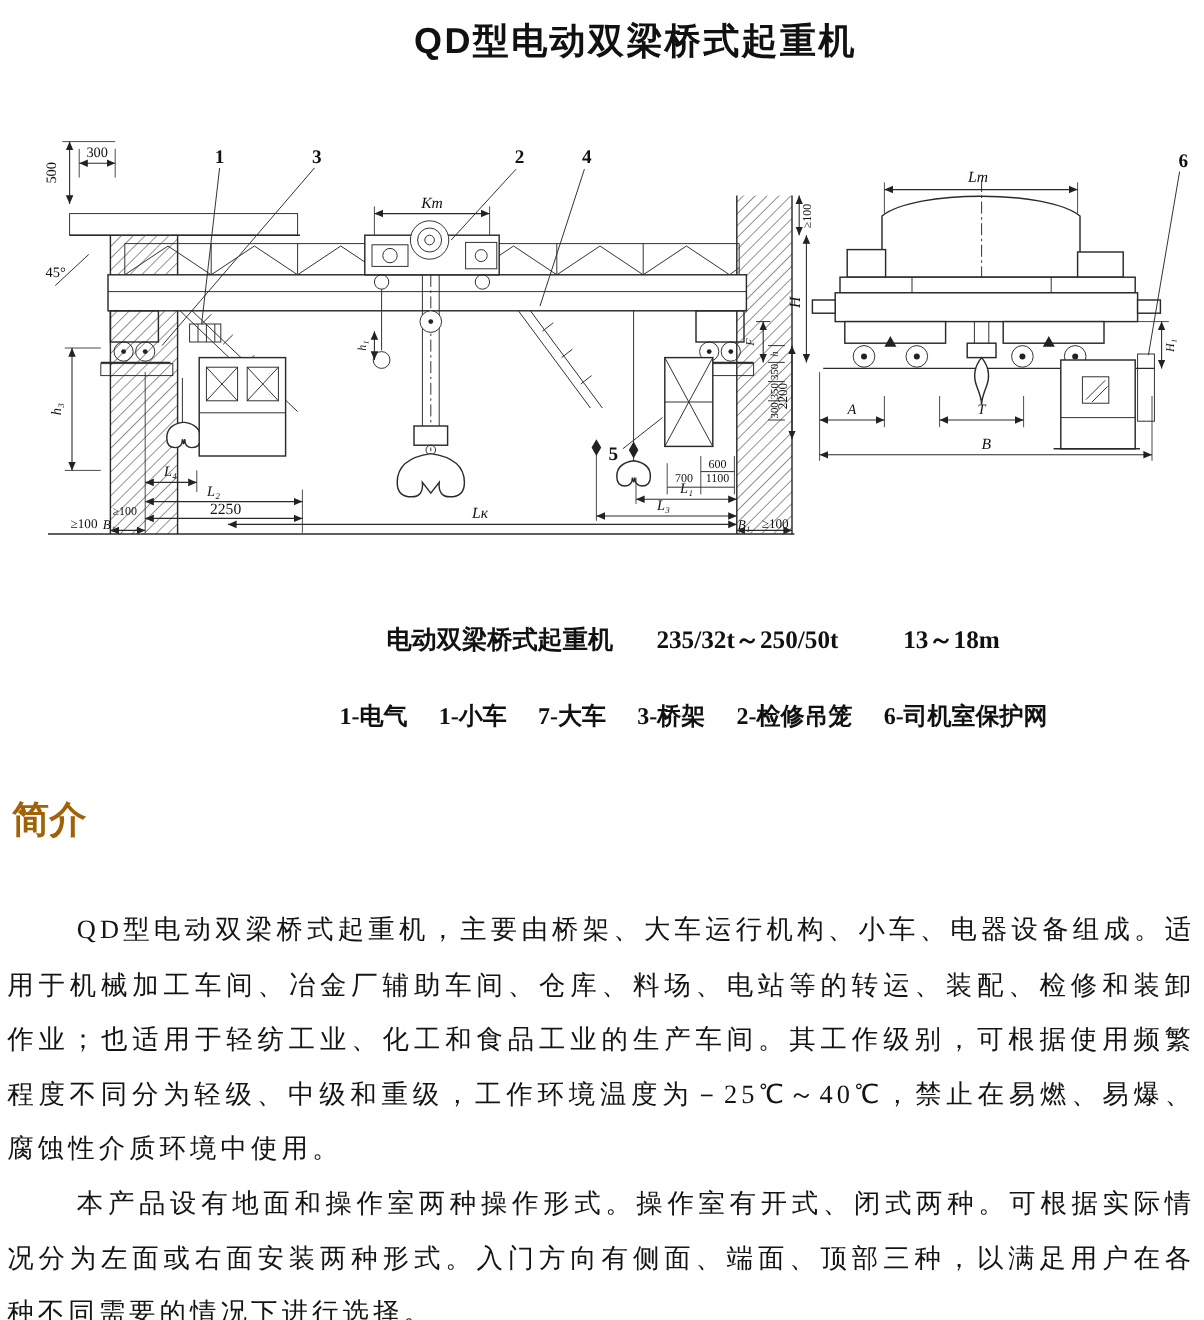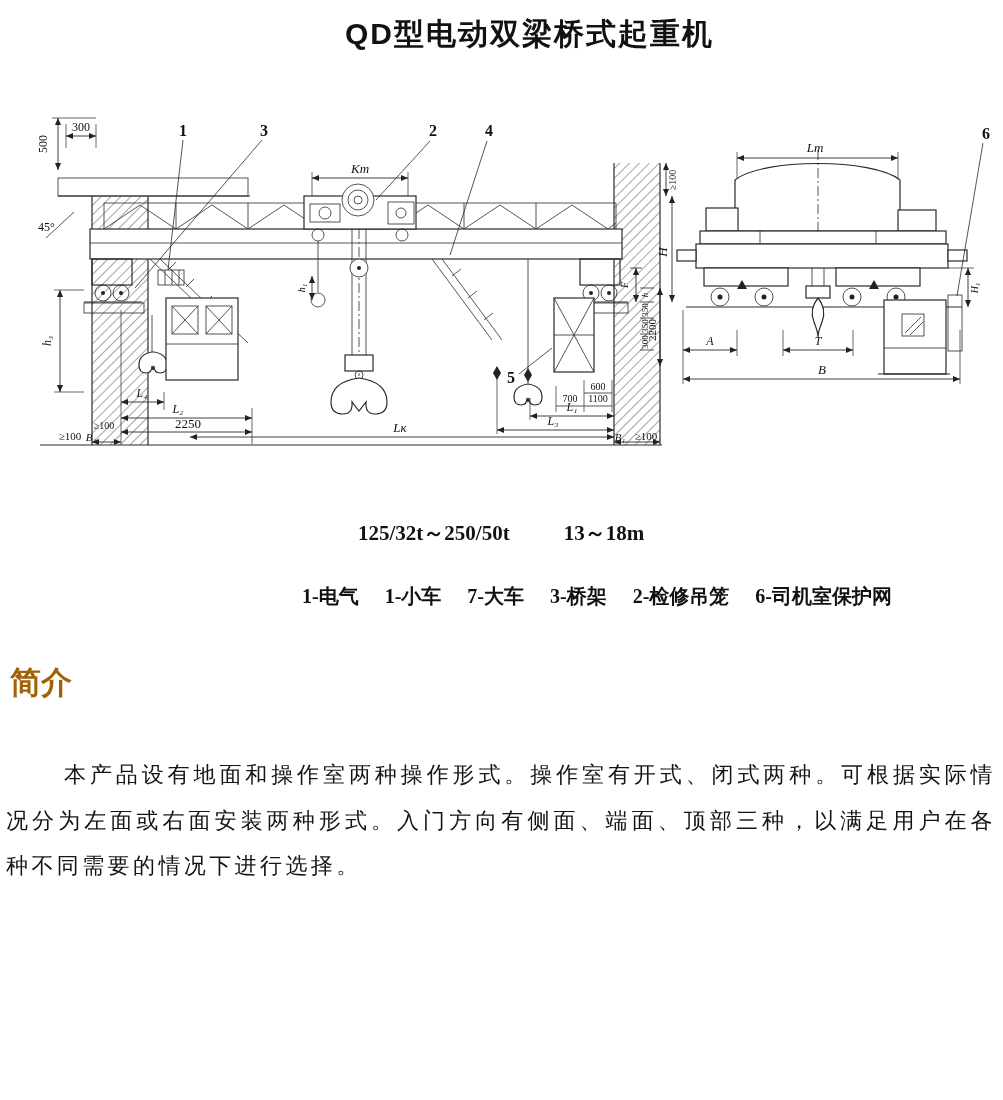--- a/index.html
+++ b/index.html
@@ -19,21 +19,21 @@
   .lbl{font-size:12px;}
   .lbl13{font-size:13px;}
   .lbl11{font-size:11px;}
   .lbl10{font-size:10px;}
   .lbl9{font-size:9px;}
   .it{font-style:italic;}
   .callout{font-size:16px;font-weight:bold;}
   .spec-line{position:absolute;top:519px;left:322px;display:flex;align-items:baseline;
        font-weight:bold;font-size:21px;white-space:nowrap;color:#111;}
   .spec-line .gap1{width:36px;} .spec-line .gap2{width:54px;}
-  .legend-line{position:absolute;top:583px;left:302px;display:flex;gap:26px;
+  .legend-line{position:absolute;top:583px;left:283px;display:flex;gap:26px;
        font-weight:bold;font-size:20px;white-space:nowrap;color:#111;}
   .legend-line span:last-child{}
   .intro-heading{position:absolute;top:662px;left:10px;
        font-family:"Liberation Sans",sans-serif;font-weight:bold;font-size:31px;color:#a16207;}
   .body-text{position:absolute;top:752px;left:6px;width:990px;
        font-size:22px;line-height:45.6px;letter-spacing:3.4px;text-align:justify;color:#141414;}
   .body-text p{margin:0;text-indent:58px;}
 </style>
 </head>
 <body>
@@ -350,31 +350,33 @@
       <line x1="683" y1="379" x2="960" y2="379" class="dim"></line>
       <text class="lbl13 it" x="822" y="374" text-anchor="middle">B</text>
     </g>
 
     <text class="callout" x="986" y="139" text-anchor="middle">6</text>
     <line x1="983" y1="143" x2="957" y2="296" class="thin"></line>
   </g>
 </svg>
 
 <div class="spec-line">
+  <span>电动双梁桥式起重机</span>
   <span class="gap1"></span>
-  <span>125/32t～250/50t</span>
+  <span>235/32t～250/50t</span>
   <span class="gap2"></span>
   <span>13～18m</span>
 </div>
 
 <div class="legend-line">
   <span>1-电气</span>
   <span>1-小车</span>
   <span>7-大车</span>
   <span>3-桥架</span>
   <span>2-检修吊笼</span>
   <span>6-司机室保护网</span>
 </div>
 
 <div class="intro-heading">简介</div>
 <div class="body-text">
+  <p>QD型电动双梁桥式起重机，主要由桥架、大车运行机构、小车、电器设备组成。适用于机械加工车间、冶金厂辅助车间、仓库、料场、电站等的转运、装配、检修和装卸作业；也适用于轻纺工业、化工和食品工业的生产车间。其工作级别，可根据使用频繁程度不同分为轻级、中级和重级，工作环境温度为－25℃～40℃，禁止在易燃、易爆、腐蚀性介质环境中使用。</p>
   <p>本产品设有地面和操作室两种操作形式。操作室有开式、闭式两种。可根据实际情况分为左面或右面安装两种形式。入门方向有侧面、端面、顶部三种，以满足用户在各种不同需要的情况下进行选择。</p>
 </div>
 
 </body></html>

